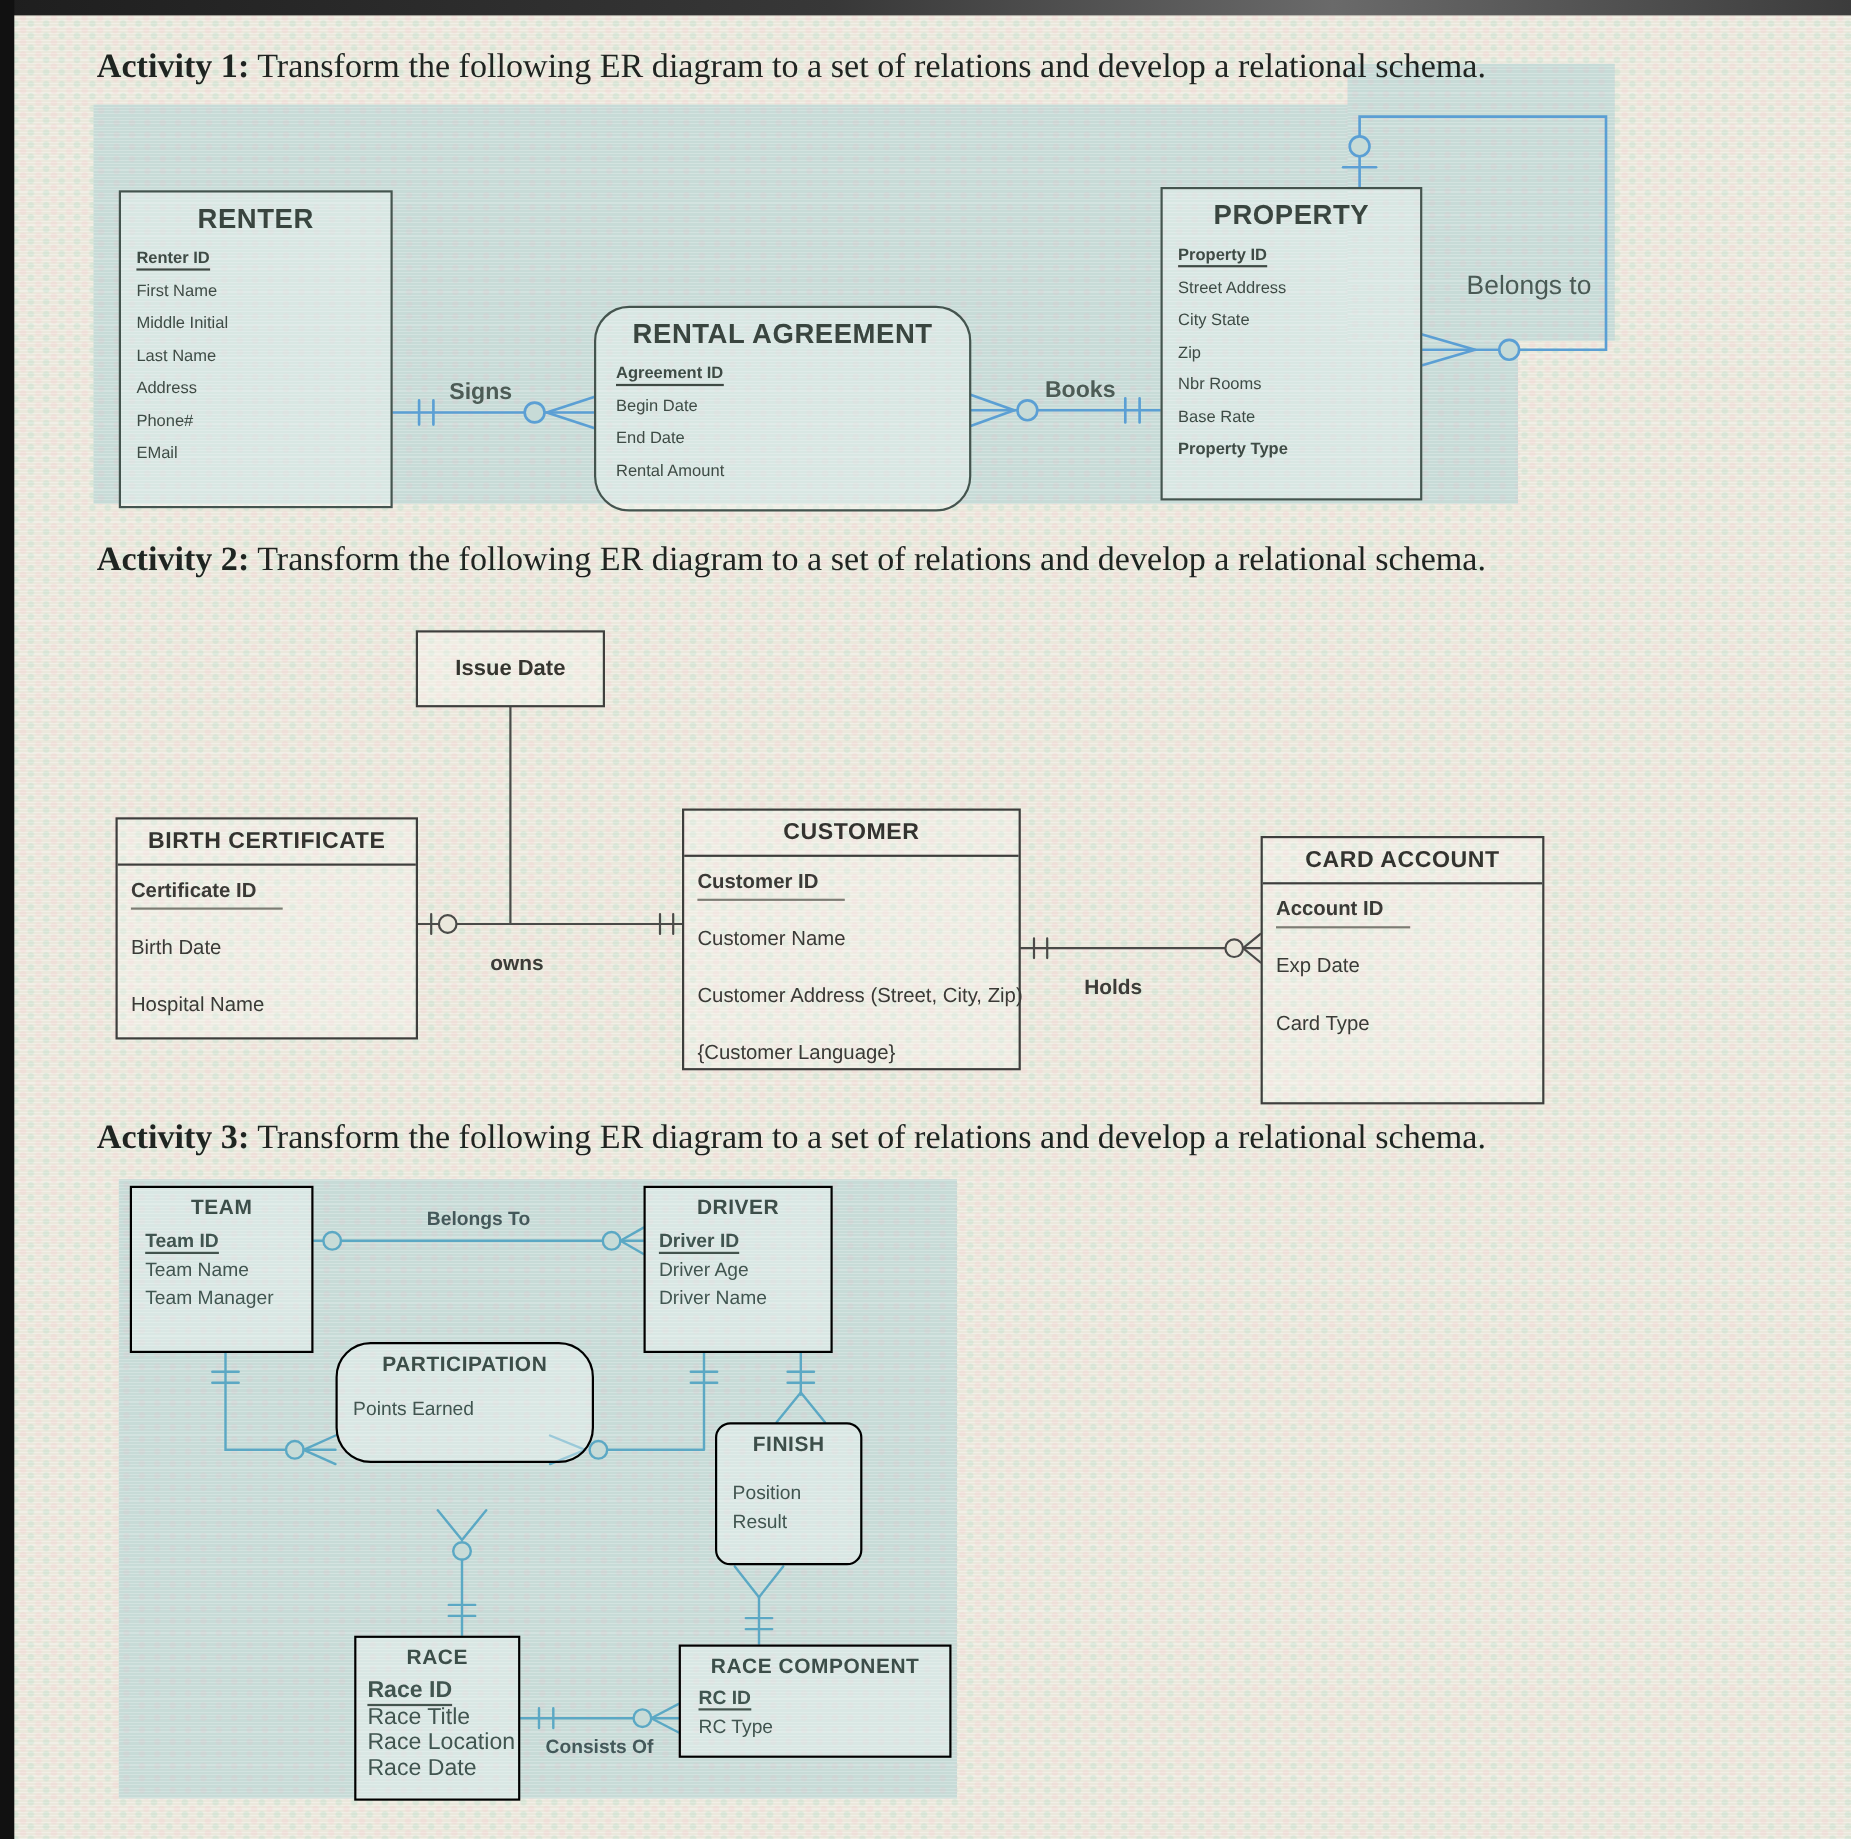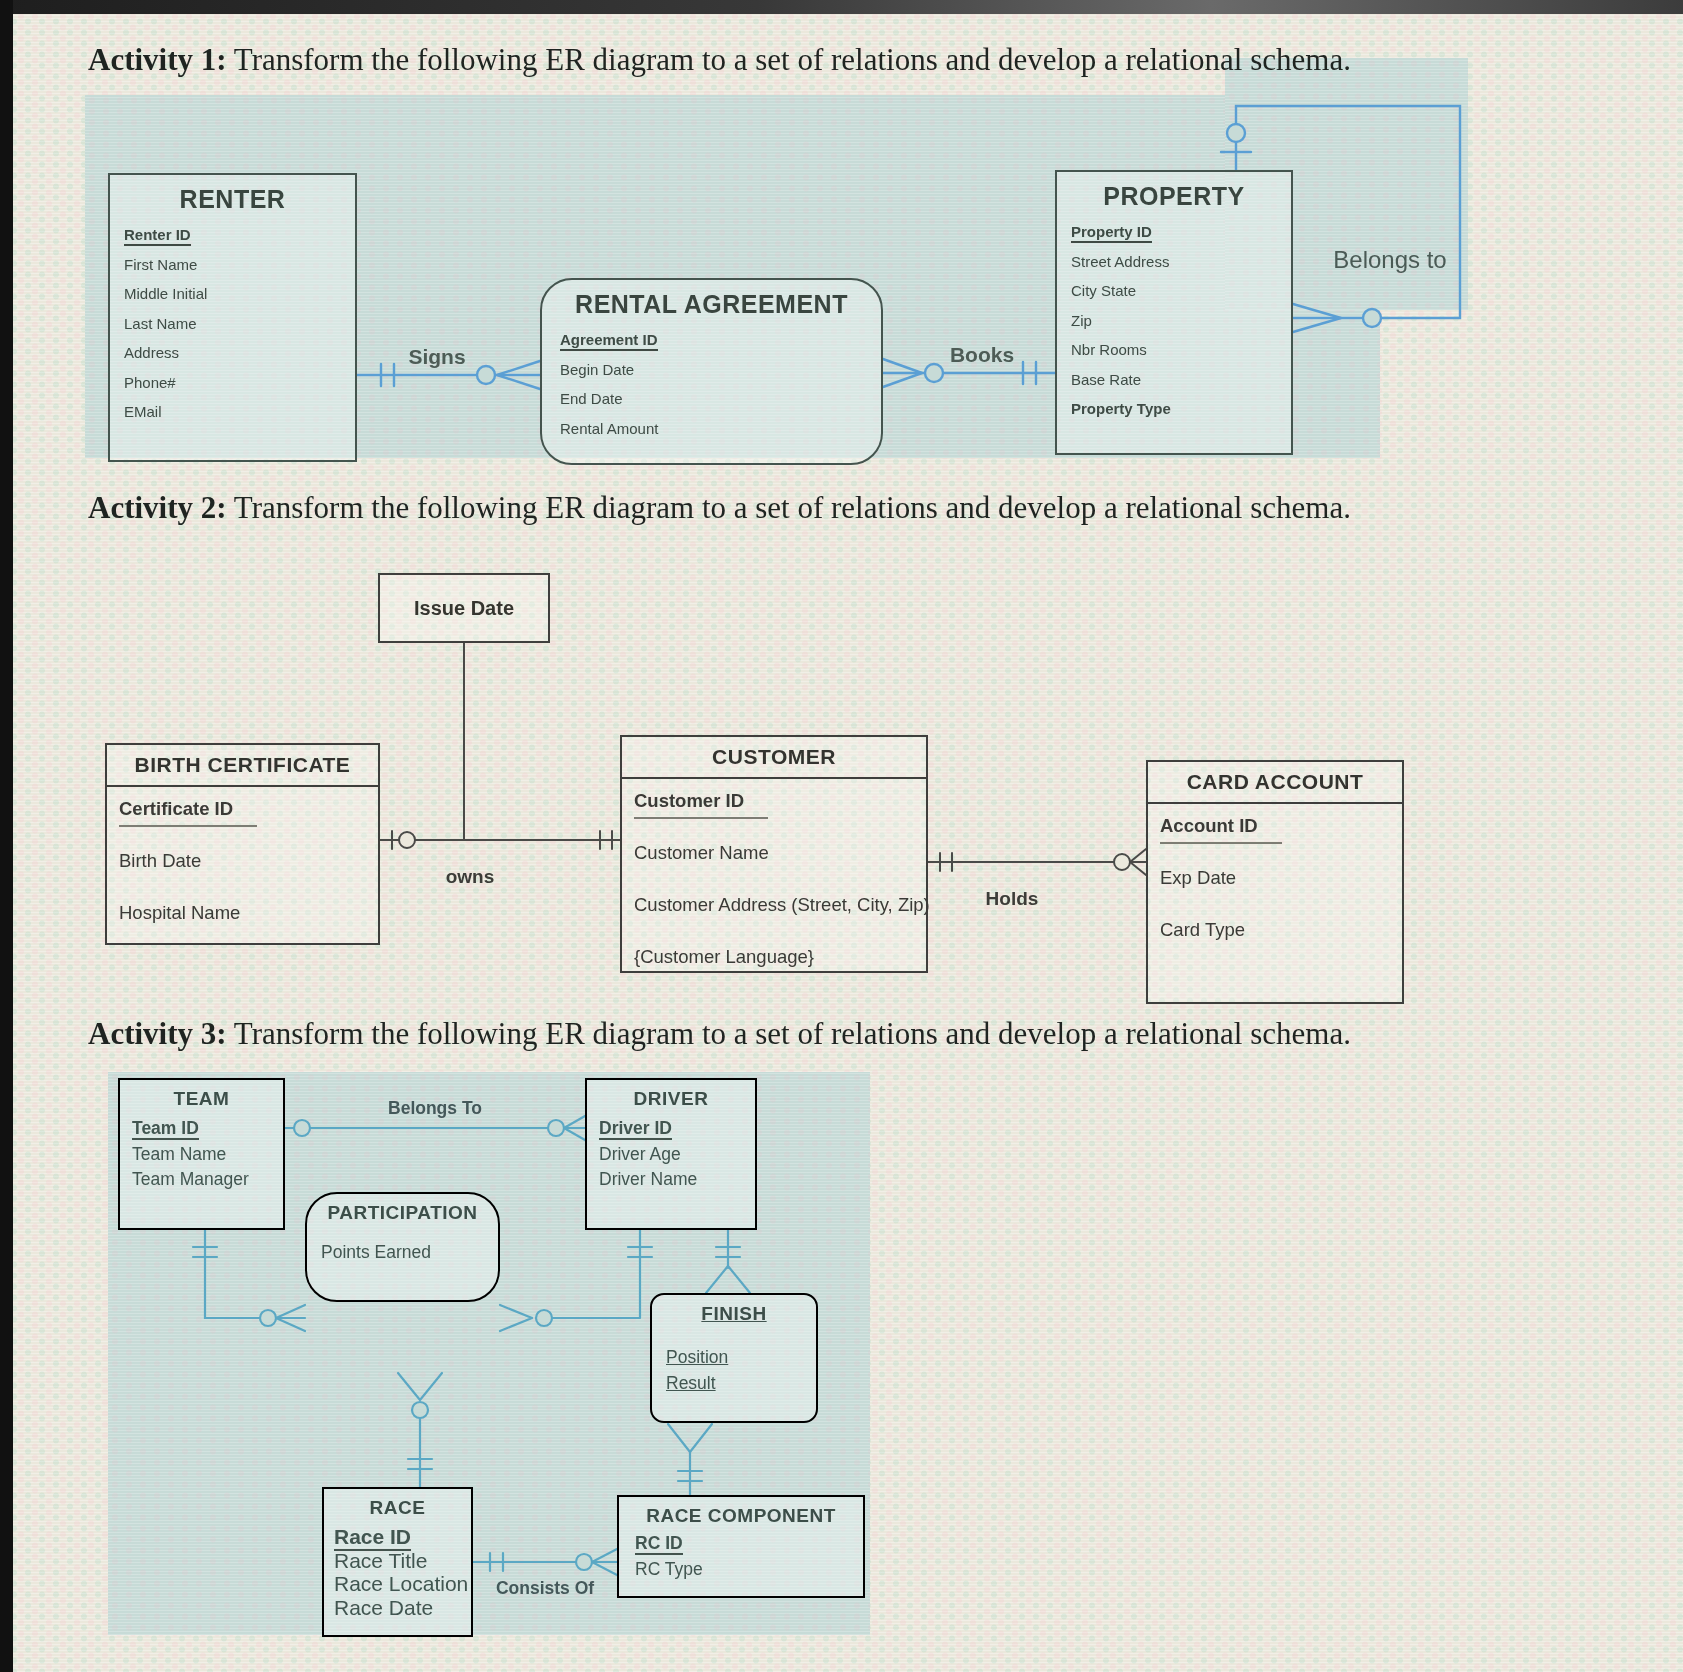--- a/index.html
+++ b/index.html
@@ -260,28 +260,28 @@
 
 <div class="abs ebox a3box" style="left:585px;top:1078px;width:172px;height:152px;">
   <div class="etitle">DRIVER</div>
   <div class="eattrs">
     <div class="row"><span class="pk3">Driver ID</span></div>
     <div class="row">Driver Age</div>
     <div class="row">Driver Name</div>
   </div>
 </div>
 
-<div class="abs ebox a3box rounded" style="left:305px;top:1192px;width:195px;height:110px;border-width:2.5px;">
+<div class="abs ebox a3box rounded" style="left:305px;top:1220px;width:235px;height:110px;border-width:2.5px;">
   <div class="etitle">PARTICIPATION</div>
   <div class="eattrs" style="margin-top:16px;padding-left:14px;">
     <div class="row">Points Earned</div>
   </div>
 </div>
 
-<div class="abs ebox a3box rounded-sm" style="left:650px;top:1293px;width:168px;height:130px;text-decoration:underline;">
+<div class="abs ebox a3box rounded-sm" style="left:650px;top:1293px;width:134px;height:130px;">
   <div class="etitle">FINISH</div>
   <div class="eattrs" style="margin-top:20px;padding-left:14px;">
     <div class="row">Position</div>
     <div class="row">Result</div>
   </div>
 </div>
 
 <div class="abs ebox a3box race" style="left:322px;top:1487px;width:151px;height:150px;">
   <div class="etitle">RACE</div>
   <div class="eattrs">

